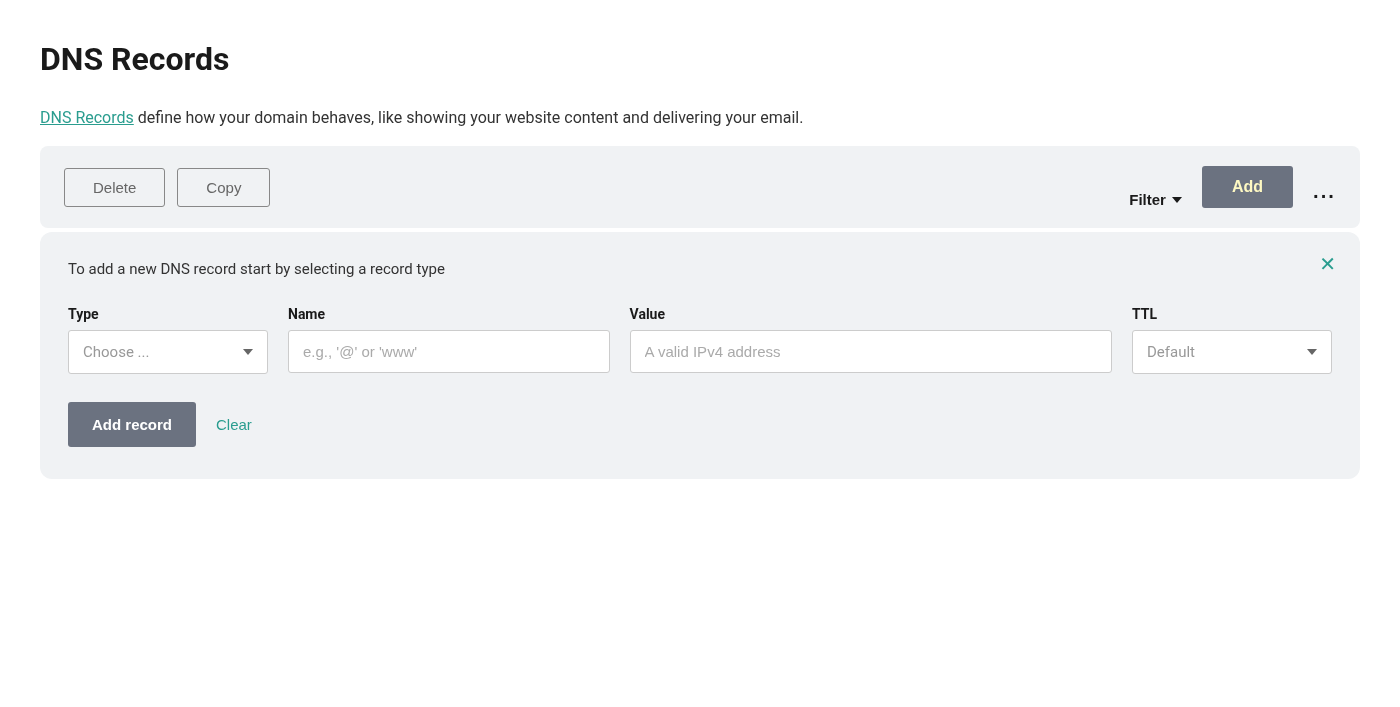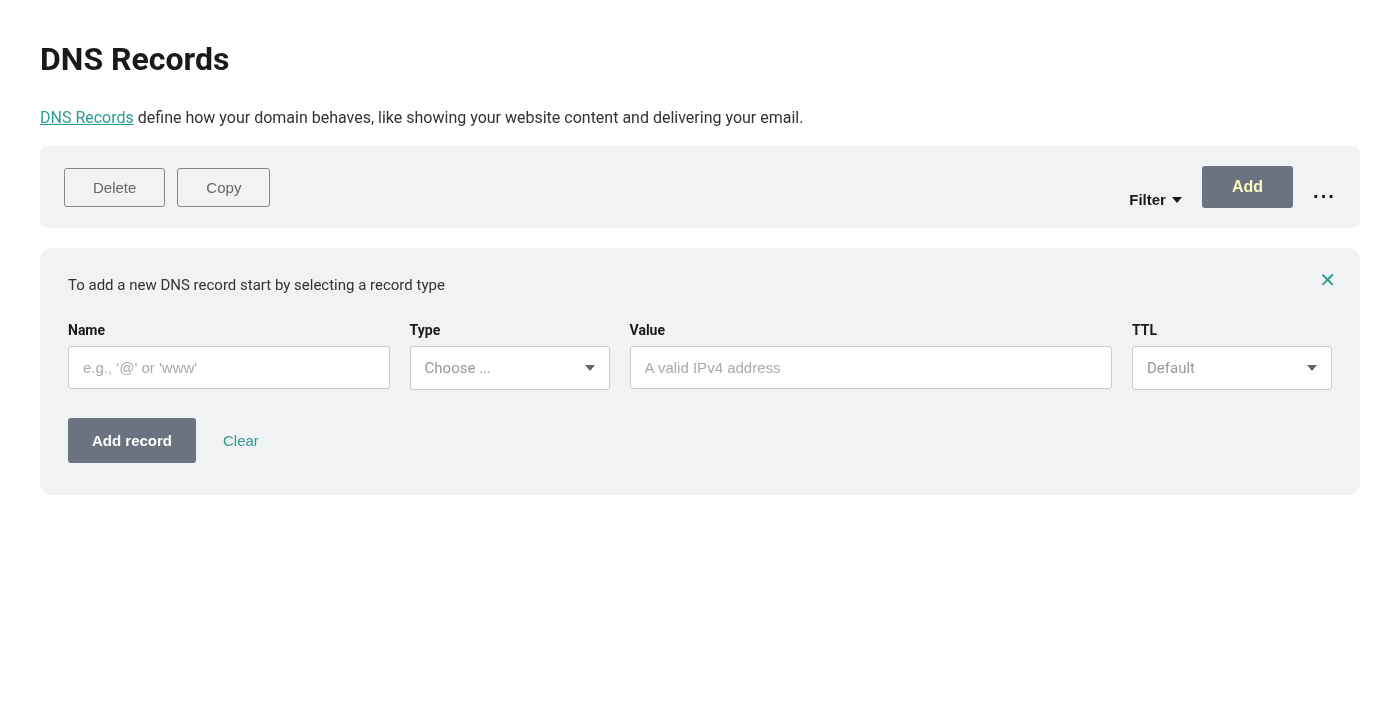--- a/index.html
+++ b/index.html
@@ -37,21 +37,21 @@
       cursor: pointer;
     }
 
     
     .toolbar {
       background: #f0f2f4;
       border-radius: 8px;
       padding: 20px 24px;
       display: flex;
       align-items: center;
-      margin-bottom: 20px;
+      margin-bottom: 4px;
     }
 
     .toolbar-left {
       display: flex;
       gap: 12px;
       flex: 1;
     }
 
     .btn-outline {
       background: transparent;
@@ -205,21 +205,21 @@
       border-top-color: #666666;
     }
 
     .form-input::placeholder {
       color: #aaaaaa;
     }
 
     .form-actions {
       display: flex;
       align-items: center;
-      gap: 27px;
+      gap: 20px;
     }
 
     .btn-add-record {
       background: #6b7280;
       color: #ffffff;
       border: none;
       font-size: 15px;
       font-weight: 600;
       padding: 14px 24px;
       cursor: pointer;
@@ -259,31 +259,31 @@
     <button class="more-btn">···</button>
   </div>
 </div>
 
 <div class="add-record-panel">
   <p class="panel-description">To add a new DNS record start by selecting a record type</p>
   <button class="close-btn">✕</button>
 
   <div class="form-row">
 
-    <div class="form-group name-group">
-      <label class="form-label">Name</label>
-      <input class="form-input" type="text" placeholder="e.g., '@' or 'www'" style="">
-    </div>
-
     <div class="form-group type-group">
       <label class="form-label">Type</label>
       <div class="form-select-inner">
         <span>Choose ...</span>
         <span class="chevron-down"></span>
       </div>
+    </div>
+
+    <div class="form-group name-group">
+      <label class="form-label">Name</label>
+      <input class="form-input" type="text" placeholder="e.g., '@' or 'www'" style="">
     </div>
 
     <div class="form-group value-group">
       <label class="form-label">Value</label>
       <input class="form-input" type="text" placeholder="A valid IPv4 address" style="">
     </div>
 
     <div class="form-group ttl-group">
       <label class="form-label">TTL</label>
       <div class="form-select-inner">

